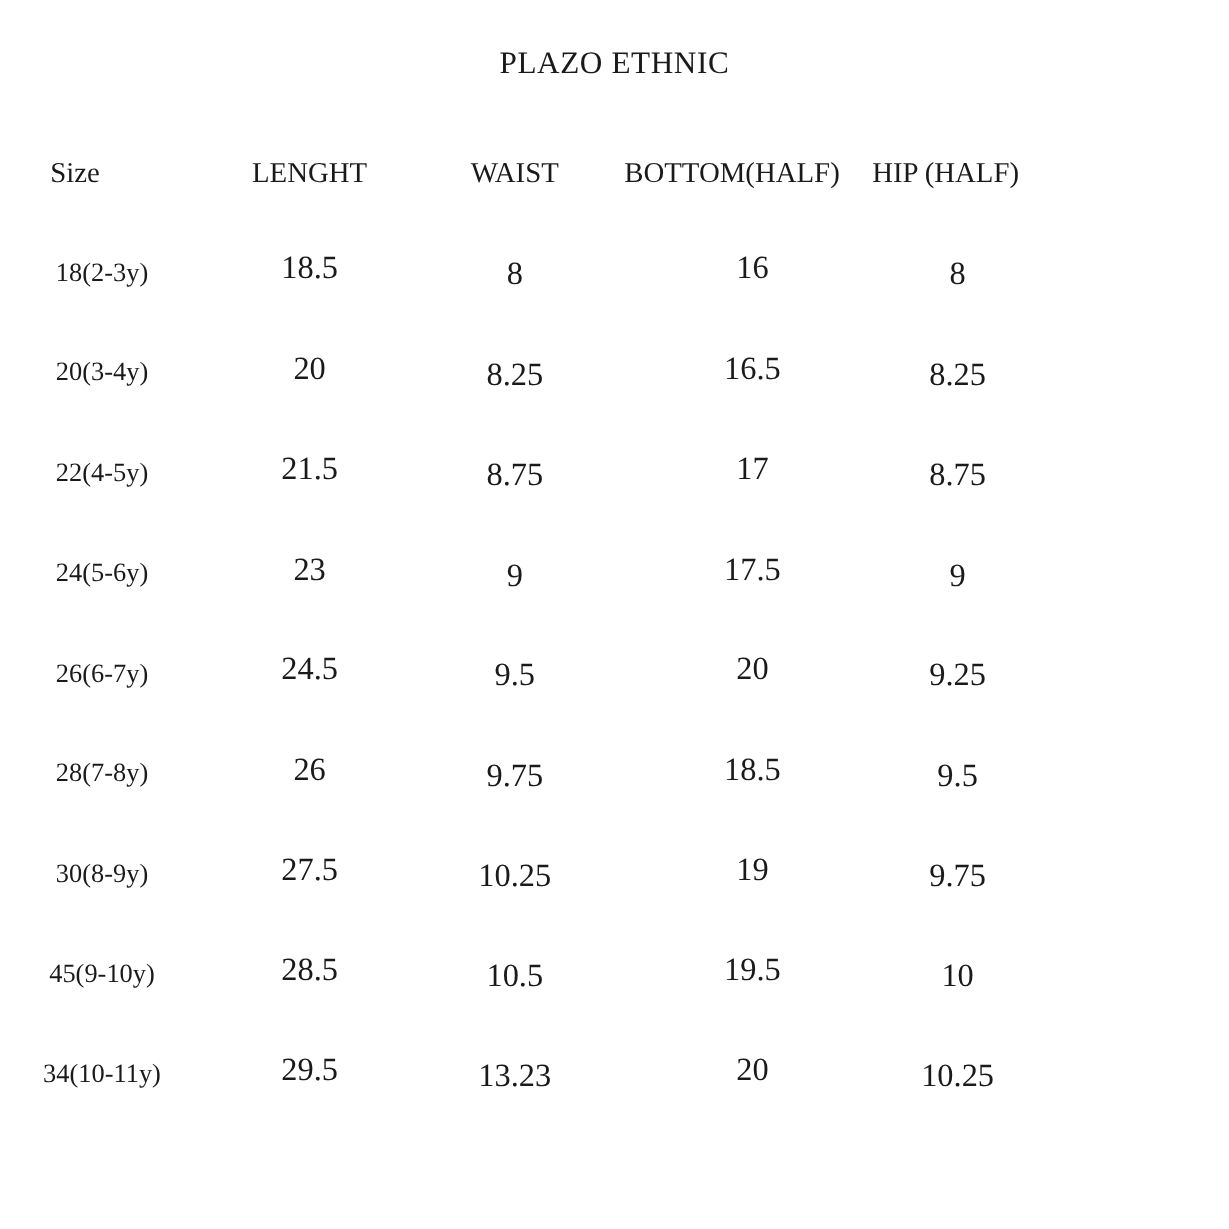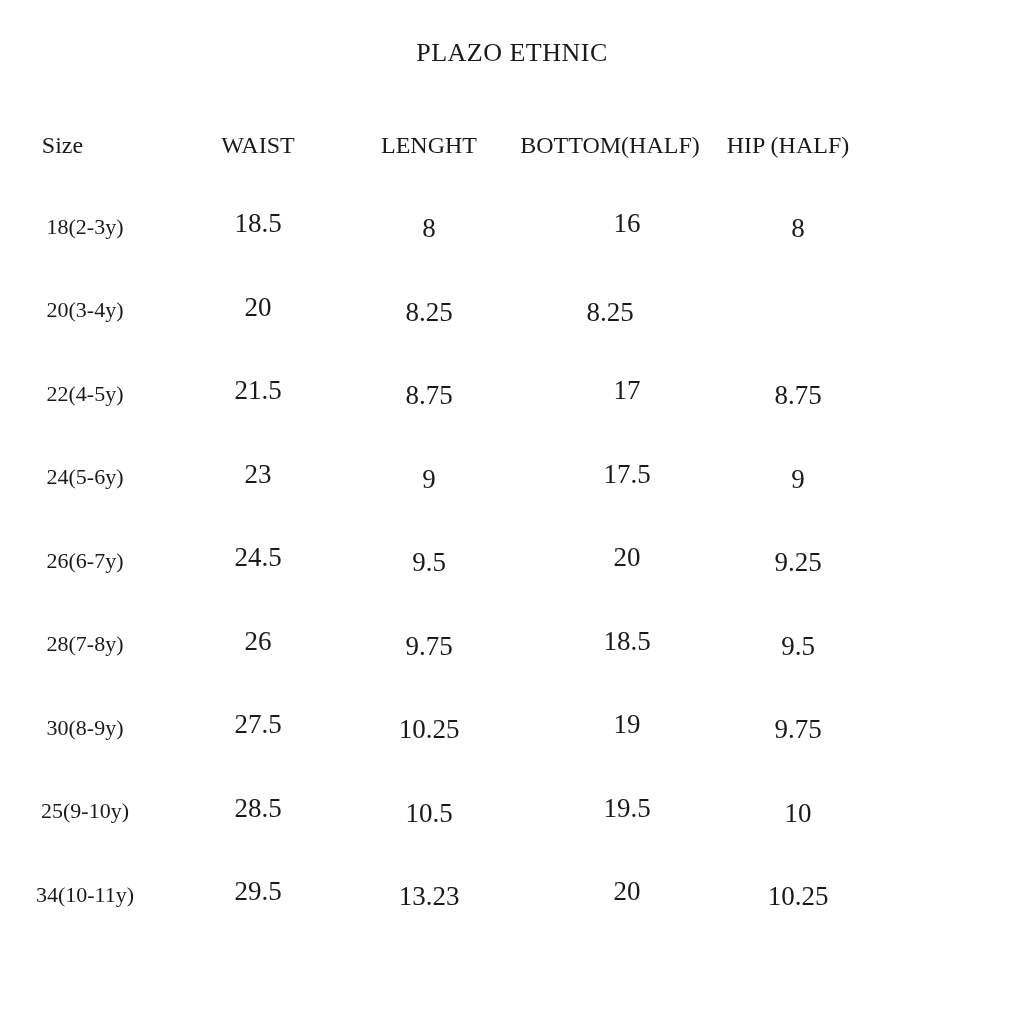--- a/index.html
+++ b/index.html
@@ -49,38 +49,39 @@
 <div class="page">
 
   <div class="title-wrap">
     <h1 class="title">PLAZO ETHNIC</h1>
   </div>
 
   <div class="table">
 
     <div class="grid-row header-row">
       <div class="cell c0">Size</div>
+      <div class="cell c1">LENGHT</div>
       <div class="cell c2">WAIST</div>
-      <div class="cell c1">LENGHT</div>
       <div class="cell c4">BOTTOM(HALF)</div>
       <div class="cell c3">HIP (HALF)</div>
     </div>
 
     <div class="grid-row data-row">
       <div class="cell c0">18(2-3y)</div>
       <div class="cell c1">18.5</div>
       <div class="cell c2">8</div>
       <div class="cell c3">16</div>
       <div class="cell c4">8</div>
     </div>
 
     <div class="grid-row data-row">
       <div class="cell c0">20(3-4y)</div>
       <div class="cell c1">20</div>
       <div class="cell c2">8.25</div>
+      <div class="cell c3">16.5</div>
       <div class="cell c4">8.25</div>
     </div>
 
     <div class="grid-row data-row">
       <div class="cell c0">22(4-5y)</div>
       <div class="cell c1">21.5</div>
       <div class="cell c2">8.75</div>
       <div class="cell c3">17</div>
       <div class="cell c4">8.75</div>
     </div>
@@ -111,21 +112,21 @@
 
     <div class="grid-row data-row">
       <div class="cell c0">30(8-9y)</div>
       <div class="cell c1">27.5</div>
       <div class="cell c2">10.25</div>
       <div class="cell c3">19</div>
       <div class="cell c4">9.75</div>
     </div>
 
     <div class="grid-row data-row">
-      <div class="cell c0">25(9-10y)</div>
+      <div class="cell c0">45(9-10y)</div>
       <div class="cell c1">28.5</div>
       <div class="cell c2">10.5</div>
       <div class="cell c3">19.5</div>
       <div class="cell c4">10</div>
     </div>
 
     <div class="grid-row data-row">
       <div class="cell c0">34(10-11y)</div>
       <div class="cell c1">29.5</div>
       <div class="cell c2">13.23</div>

